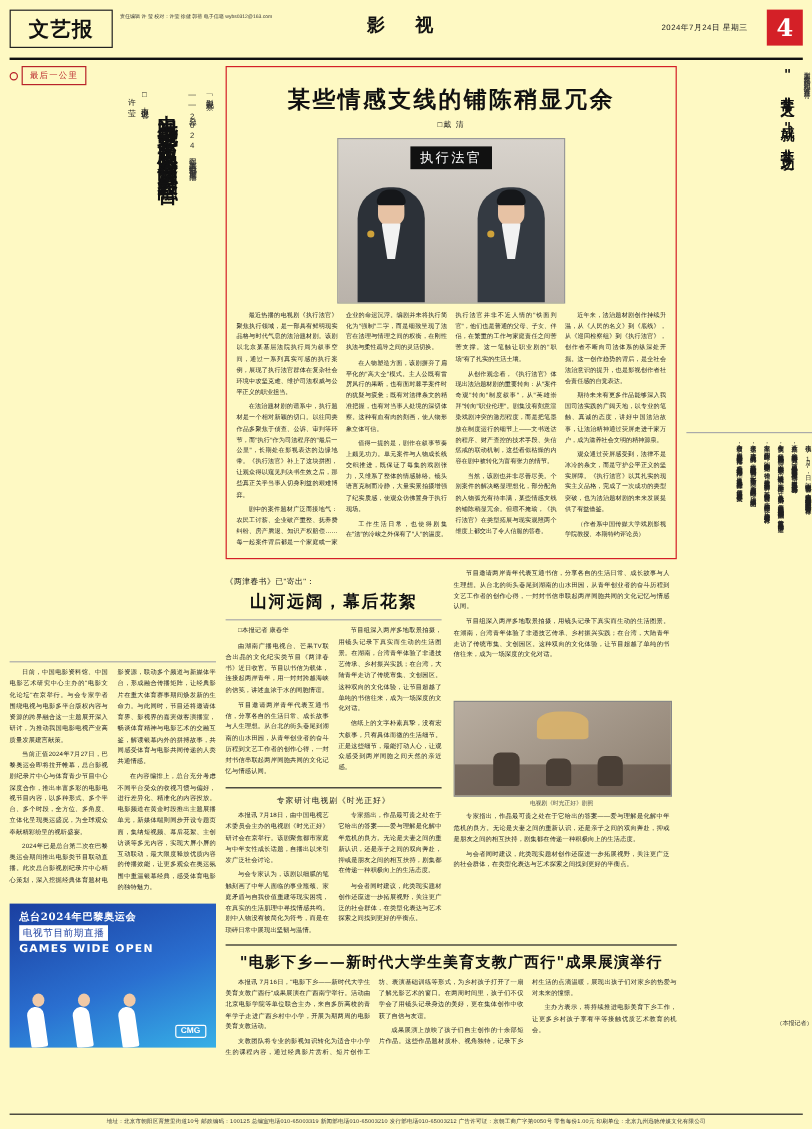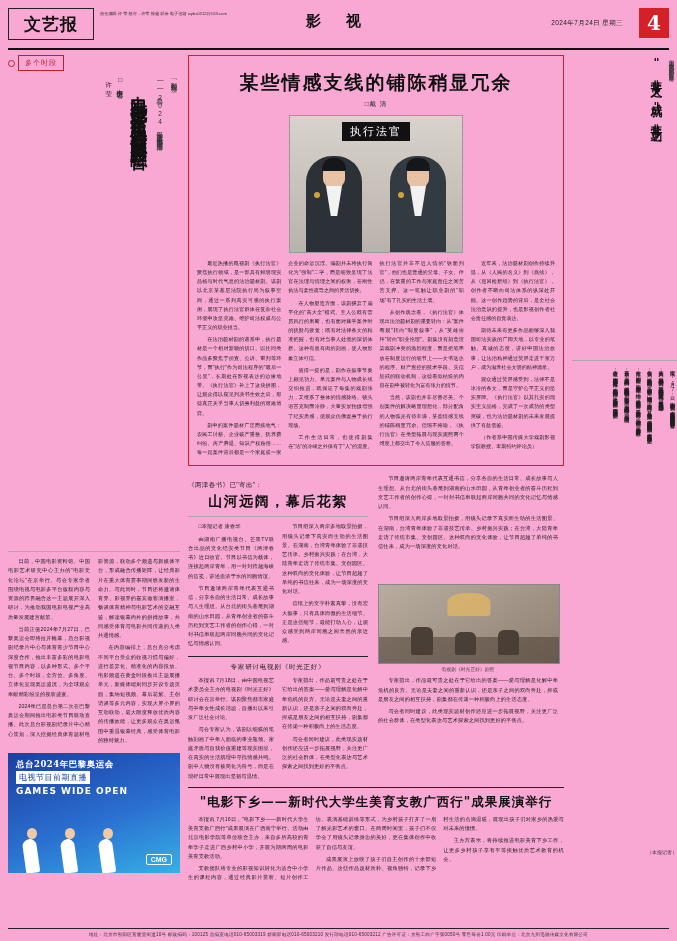--- a/index.html
+++ b/index.html
@@ -7,21 +7,21 @@
     padding: 0;
     background: #c9c9c9;
   }
   body {
     font-family: "Liberation Sans", sans-serif;
   }
   .page {
     position: relative;
     width: 677px;
     height: 941px;
-    background: #f9a8d4;
+    background: #fef9c3;
     overflow: hidden;
     box-sizing: border-box;
   }
   
   .masthead {
     position: relative;
     height: 42px;
     border-bottom: 2px solid #111;
     margin: 6px 8px 0 8px;
   }
@@ -209,20 +209,21 @@
   }
   .feature-cols p { margin: 0 0 3px 0; text-indent: 2em; }
   .poster {
     width: 172px;
     height: 136px;
     margin: 0 auto 6px auto;
     position: relative;
     background: linear-gradient(#d8d3cc, #b9b2aa);
     overflow: hidden;
     border: 1px solid #999;
+    padding-left: 16px;
   }
   .poster .pt {
     position: absolute;
     left: 50%;
     transform: translateX(-50%);
     top: 6px;
     background: #111;
     color: #fff;
     font-family: "DejaVu Serif", serif;
     font-size: 11px;
@@ -466,21 +467,21 @@
     <div class="section-title">影  视</div>
     <div class="issue-date">2024年7月24日 星期三</div>
     <div class="page-num">4</div>
   </div>
 
   <div class="content">
 
     <div class="col-left">
       <div class="flag-row">
         <span class="flag-dot"></span>
-        <span class="flag">多个时段</span>
+        <span class="flag">最后一公里</span>
       </div>
 
       <div class="vblock" style="height:470px;">
         <div class="vsub">
           <span>「影视观察」</span>
         </div>
         <div class="vsub" style="height:250px;">
           <span>——总台2024年巴黎奥运会电影节目前期直播</span>
         </div>
         <div class="vtitle">电视与电影多平台版权内容与资源的跨界融合</div>

